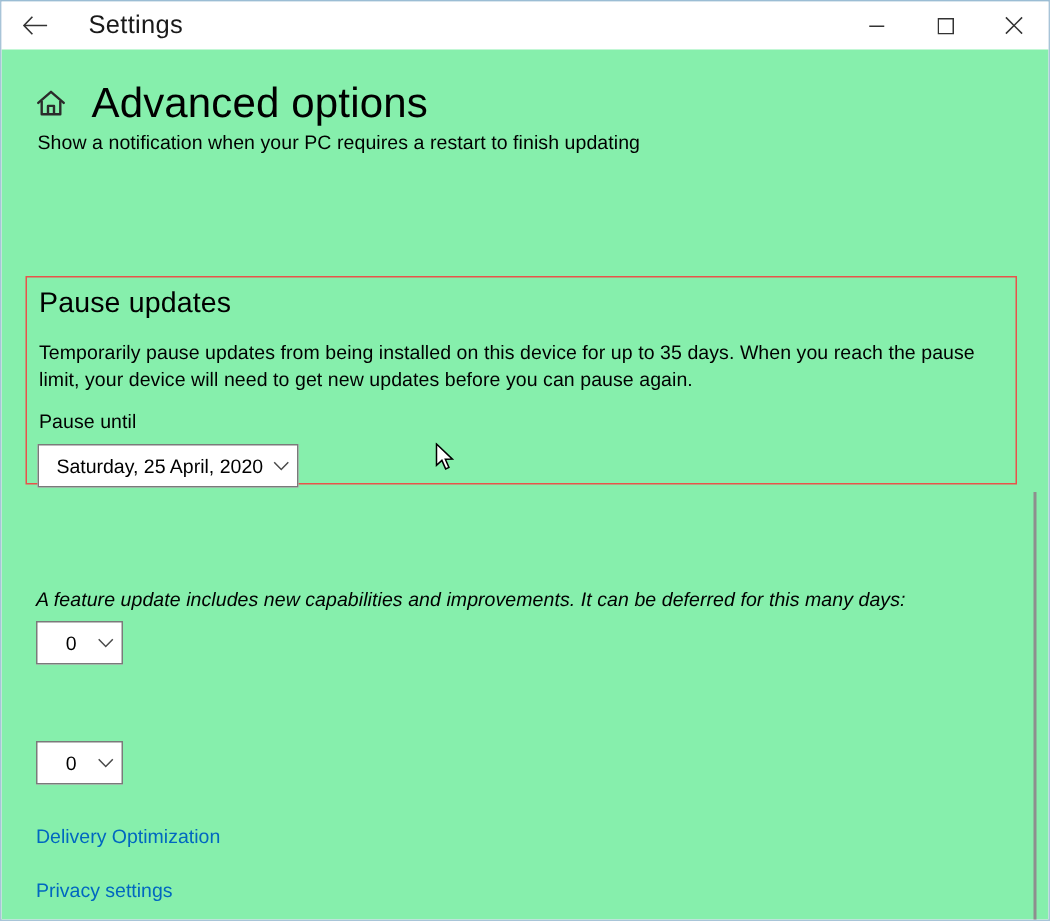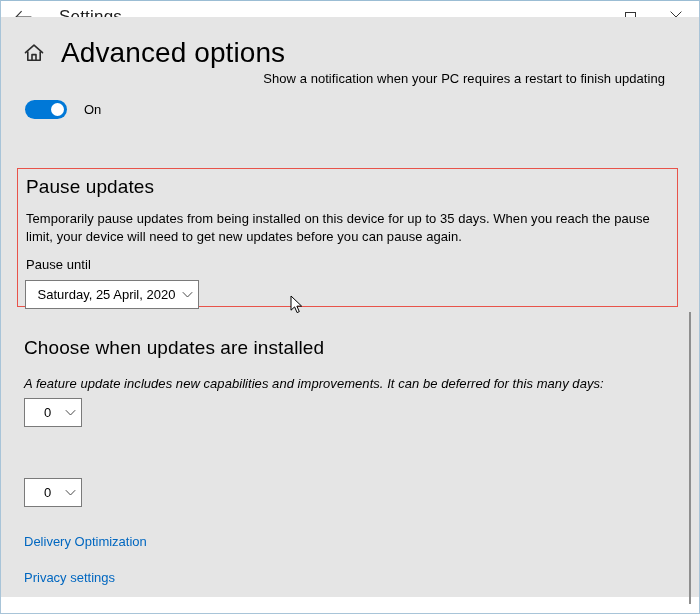--- a/index.html
+++ b/index.html
@@ -43,23 +43,23 @@
   }
   .cap-btn {
     width: 46px; height: 32px;
     display: flex; align-items: center; justify-content: center;
     cursor: default;
   }
   .cap-btn svg { display: block; }
 
   
   #content {
-    position: absolute; left: 0; top: 16px;
+    position: absolute; left: 0; top: 32px;
     width: 698px; height: 580px;
-    background: #e5e5e5;
+    background: #86efac;
   }
   #page-header {
     display: flex; align-items: center;
     padding-left: 20px;
     height: 44px;
     margin-top: 14px;
   }
   #home-icon { width: 26px; height: 26px; display:block; margin-right: 14px; }
   #page-title {
     font-size: 28px; font-weight: 300; color: #000000;
@@ -74,21 +74,21 @@
   }
   .section-head {
     font-size: 19px; font-weight: 400; color: #000000;
     letter-spacing: .1px;
   }
 
   
   #notify-block {
     position: absolute; left: 24px; top: 53px; width: 640px;
   }
-  #notify-label { margin-bottom: 12px; text-align: right; }
+  #notify-label { margin-bottom: 12px; }
 
   #toggle-row { display: flex; align-items: center; margin-top: 12px; }
   #toggle {
     width: 42px; height: 19px; border-radius: 10px;
     background: #0078d7; position: relative; cursor: default;
     flex: none;
   }
   #toggle-knob {
     position: absolute; right: 3px; top: 3px;
     width: 13px; height: 13px; border-radius: 50%;
@@ -210,44 +210,37 @@
           <path d="M4.5 12.6 L13 5.2 L21.5 12.6" fill="none" stroke="#2b2b2b" stroke-width="1.6" stroke-linejoin="round" stroke-linecap="round"></path>
           <path d="M6.8 11.4 V20.2 H19.2 V11.4" fill="none" stroke="#2b2b2b" stroke-width="1.6" stroke-linejoin="round"></path>
           <path d="M11 20.2 V14.6 H15 V20.2" fill="none" stroke="#2b2b2b" stroke-width="1.6" stroke-linejoin="round"></path>
         </svg>
       </span>
       <div id="page-title">Advanced options</div>
     </div>
 
     <div id="notify-block">
       <div id="notify-label" class="body-text">Show a notification when your PC requires a restart to finish updating</div>
-      <div id="toggle-row">
-        <div id="toggle">
-          <div id="toggle-knob"></div>
-        </div>
-        <div id="toggle-state">On</div>
-      </div>
     </div>
 
     <div id="pause-box">
       <div id="pause-title" class="section-head">Pause updates</div>
       <div id="pause-desc" class="body-text">Temporarily pause updates from being installed on this device for up to 35 days. When you reach the pause limit, your device will need to get new updates before you can pause again.</div>
       <div id="pause-until-label" class="body-text">Pause until</div>
 
       <div id="pause-combo" class="combo">
         <span class="combo-val">Saturday, 25 April, 2020</span>
         <span class="chev">
           <svg width="11" height="8" viewBox="0 0 11 8">
             <path d="M0.8 1.2 L5.5 6 L10.2 1.2" fill="none" stroke="#4a4a4a" stroke-width="1"></path>
           </svg>
         </span>
       </div>
     </div>
 
-    <div id="choose-head" class="section-head">Choose when updates are installed</div>
 
     <div id="feature-desc" class="body-text">A feature update includes new capabilities and improvements. It can be deferred for this many days:</div>
     <div id="feature-combo" class="combo">
       <span class="combo-val">0</span>
       <span class="chev">
         <svg width="11" height="8" viewBox="0 0 11 8">
           <path d="M0.8 1.2 L5.5 6 L10.2 1.2" fill="none" stroke="#4a4a4a" stroke-width="1"></path>
         </svg>
       </span>
     </div>

